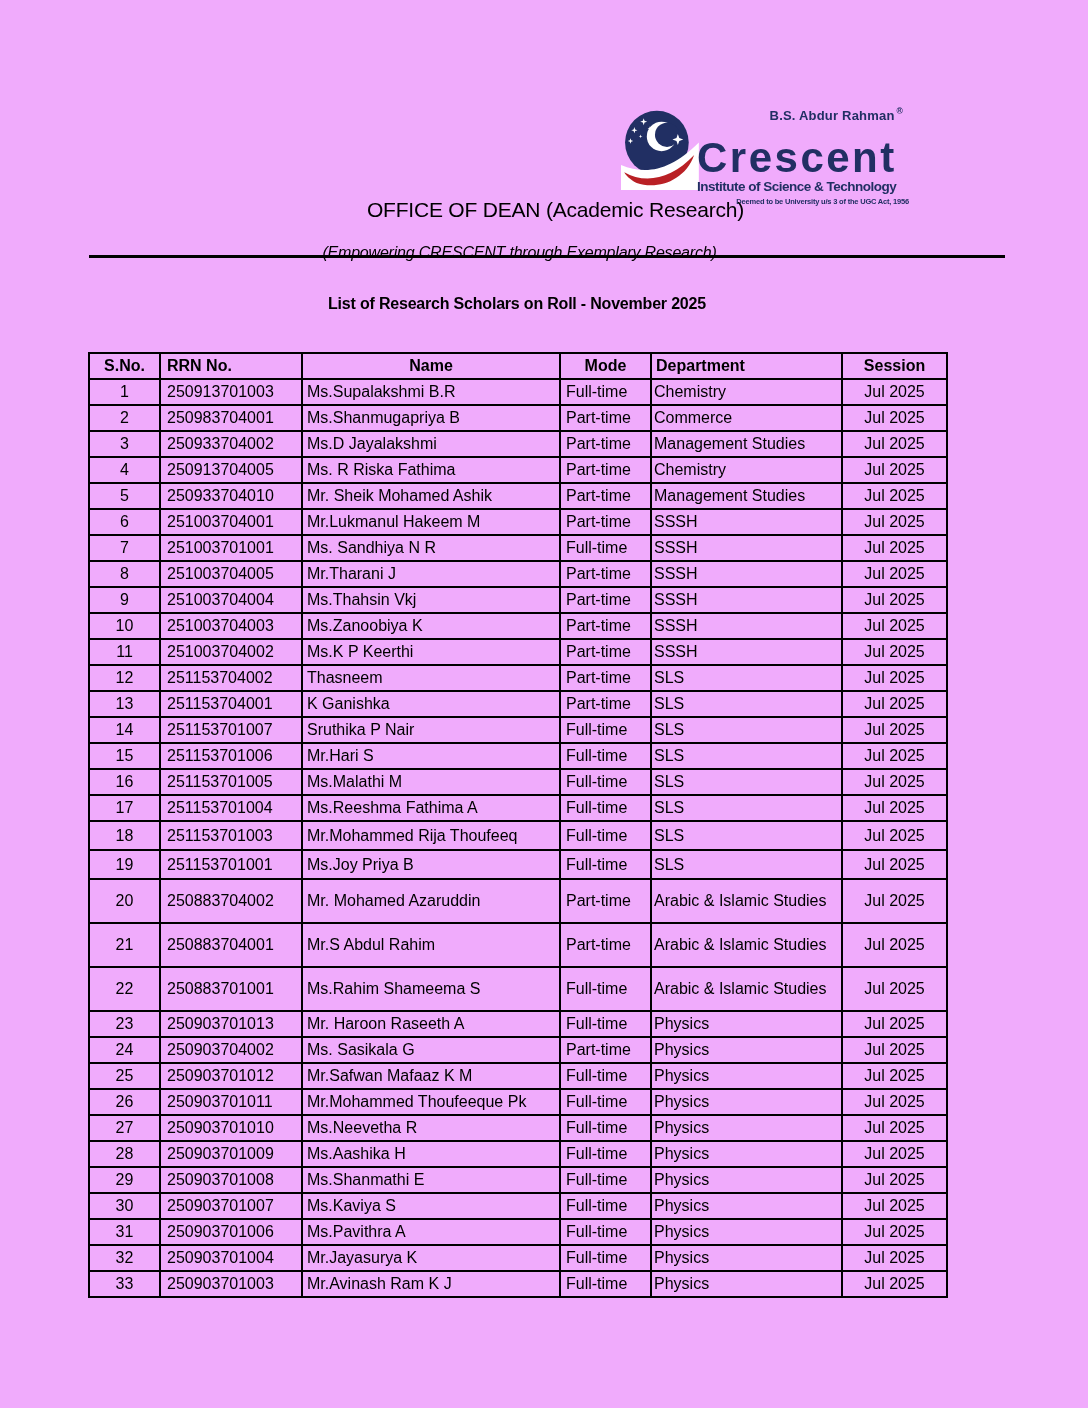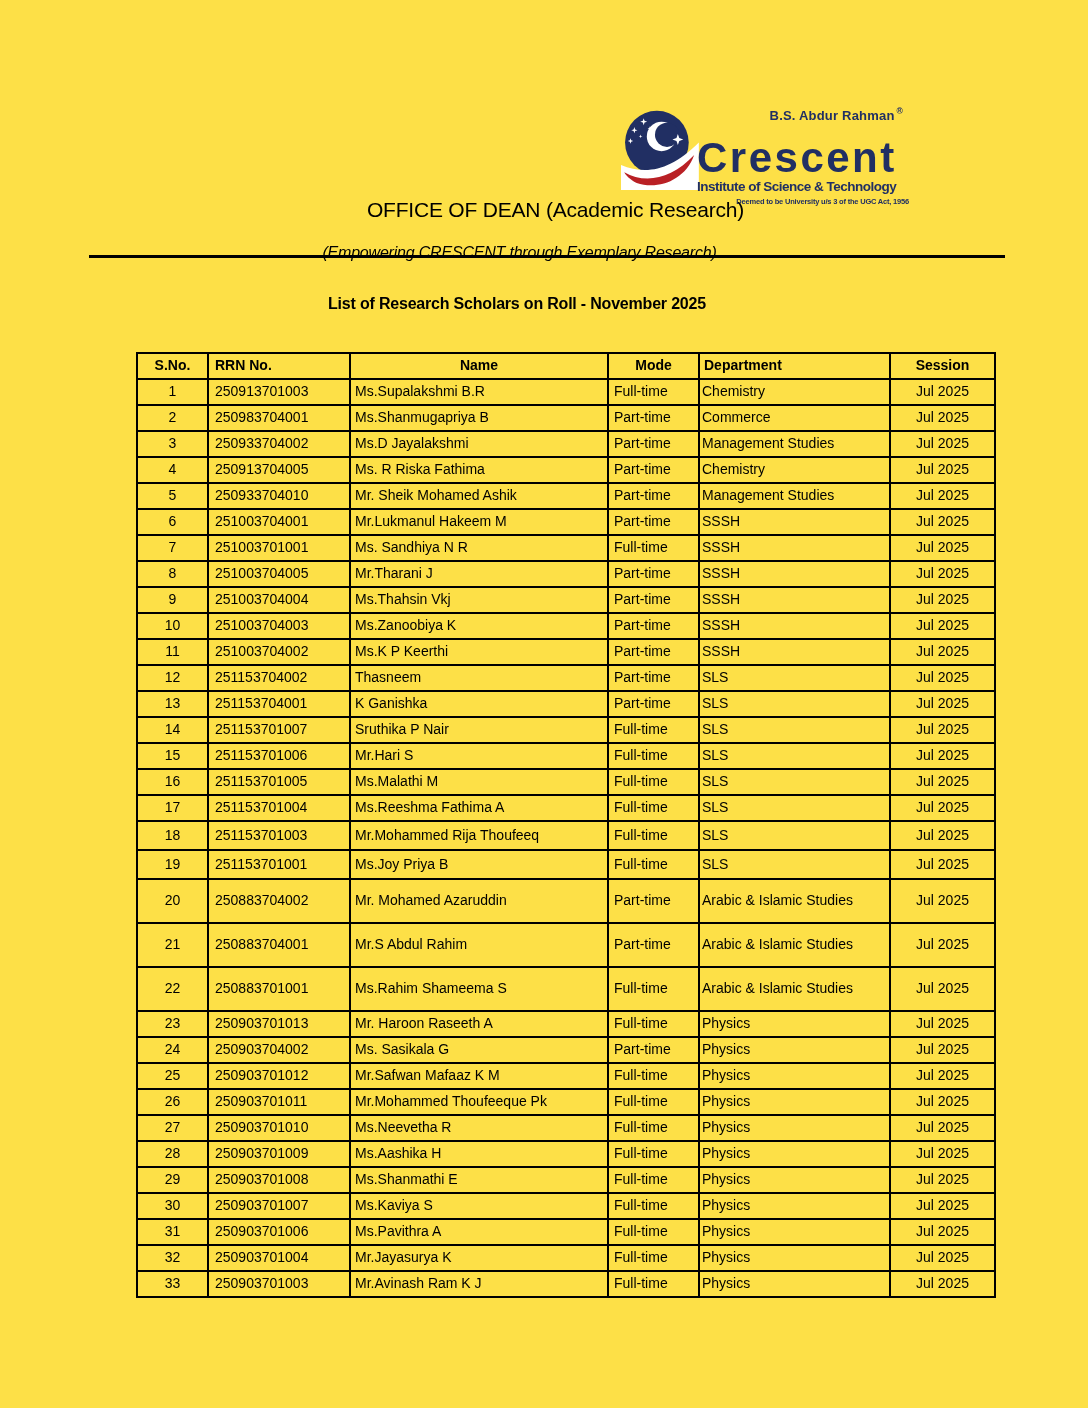--- a/index.html
+++ b/index.html
@@ -1,37 +1,37 @@
 <!DOCTYPE html>
 <html><head>
 <meta charset="utf-8">
 <style>
   html,body{margin:0;padding:0;background:#ffffff;}
   body{width:1088px;height:1408px;font-family:"Liberation Sans",sans-serif;color:#000;}
-  .page{position:relative;width:1088px;height:1408px;background:#fde047;overflow:hidden;}
+  .page{position:relative;width:1088px;height:1408px;background:#f0abfc;overflow:hidden;}
 
   
   .logo{position:absolute;left:621px;top:103px;display:flex;align-items:flex-start;}
   .emblem{width:78px;height:80px;flex:none;margin-top:7px;}
   .logo-text{width:212px;margin-left:-2px;color:#212f63;}
   .logo-top{font-size:13px;font-weight:bold;text-align:right;line-height:1;margin-top:4px;padding-right:6px;letter-spacing:.2px;}
   .logo-top sup{font-size:8.5px;vertical-align:6px;margin-left:2px;}
   .logo-name{font-size:42px;font-weight:bold;letter-spacing:2.5px;line-height:.88;margin-top:18px;white-space:nowrap;}
   .logo-sub{font-size:13.5px;letter-spacing:-.5px;line-height:1.05;margin-top:3px;white-space:nowrap;font-weight:bold;}
   .logo-tagline{font-size:7.5px;font-weight:bold;text-align:right;margin-top:3px;letter-spacing:-.2px;white-space:nowrap;}
 
   
   .head-block{position:absolute;left:88px;top:198px;width:917px;text-align:center;}
   .office-title{font-size:21px;font-weight:normal;transform:translateX(9px);letter-spacing:-.2px;}
   .office-subtitle{font-size:16px;font-style:italic;margin-top:22px;transform:translateX(-27px);letter-spacing:-.2px;}
   .rule{position:absolute;left:89px;top:255px;width:916px;border-top:3px solid #000;}
   .doc-title{position:absolute;left:88px;top:295px;width:858px;text-align:center;font-size:16px;font-weight:bold;letter-spacing:-.2px;}
 
   
-  table.scholars{position:absolute;left:88px;top:352px;width:858px;border-collapse:collapse;table-layout:fixed;font-size:14px;margin-left:48px;}
+  table.scholars{position:absolute;left:88px;top:352px;width:858px;border-collapse:collapse;table-layout:fixed;font-size:16px;}
   .scholars th,.scholars td{border:2px solid #000;overflow:hidden;vertical-align:middle;line-height:1.08;}
   .scholars thead tr{height:26px;}
   .scholars th{font-weight:bold;padding:0;}
   .scholars th.c0,.scholars th.c2,.scholars th.c3,.scholars th.c5{text-align:center;}
   .scholars th.c1{text-align:left;padding-left:6px;}
   .scholars th.c4{text-align:left;padding-left:4px;}
   .scholars tbody tr{height:26px;}
   .scholars tbody tr:nth-child(18),.scholars tbody tr:nth-child(19){height:29px;}
   .scholars tbody tr:nth-child(20),.scholars tbody tr:nth-child(21),.scholars tbody tr:nth-child(22){height:44px;}
   .scholars td{padding:0 2px;}

